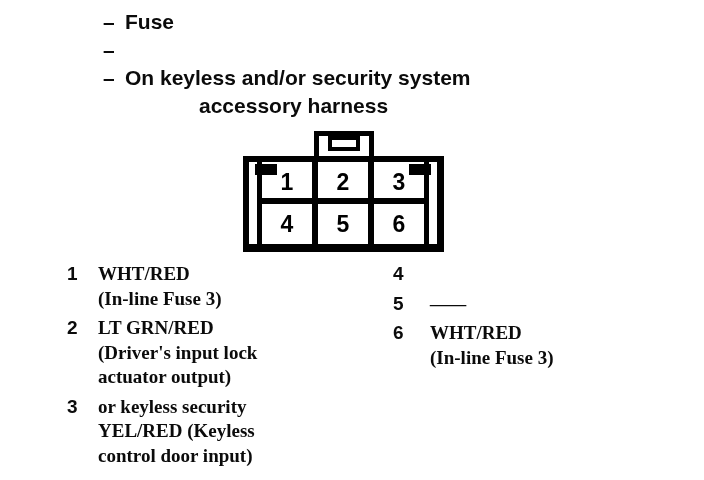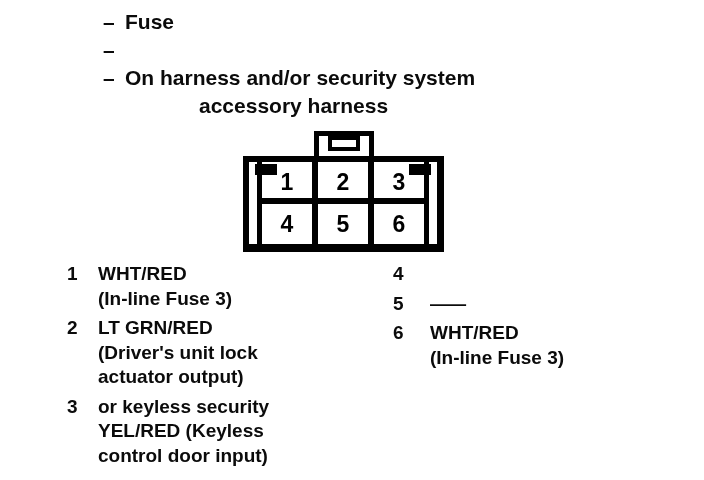--- a/index.html
+++ b/index.html
@@ -47,39 +47,39 @@
   .row-bot{top:42px;height:40px;}
   .col-a{left:13px;} .col-b{left:69px;} .col-c{left:125px;}
 
   
   .pinout{position:absolute;top:262px;font-size:19px;font-weight:700;line-height:24.5px;}
   .pinout-left{left:67px;}
   .pinout-right{left:393px;}
   .pin-item{display:flex;margin-bottom:5px;}
   .pinout-left .pnum{width:31px;flex:none;}
   .pinout-right .pnum{width:37px;flex:none;}
-  .plines{white-space:nowrap;}
+  .plines{white-space:nowrap;font-family:Liberation Serif, serif;}
   .stretch-dash{display:inline-block;transform:scaleX(1.9);transform-origin:left center;}
 </style>
 </head>
 <body>
 
 <div class="page">
 
   <div class="notes">
     <div class="note-row">
       <span class="note-dash">–</span>
       <span class="note-text">Fuse</span>
     </div>
     <div class="note-row">
       <span class="note-dash">–</span>
     </div>
     <div class="note-row">
       <span class="note-dash">–</span>
-      <span class="note-text">On harness and/or security system</span>
+      <span class="note-text">On keyless and/or security system</span>
     </div>
     <div class="note-row cont">
       <span class="note-text">accessory harness</span>
     </div>
   </div>
 
   <div class="connector">
     <div class="tab">
       <div class="slot"></div>
     </div>
@@ -118,21 +118,21 @@
       <span class="pnum">1</span>
       <div class="plines">
         <div class="pline">WHT/RED</div>
         <div class="pline">(In-line Fuse 3)</div>
       </div>
     </div>
     <div class="pin-item">
       <span class="pnum">2</span>
       <div class="plines">
         <div class="pline">LT GRN/RED</div>
-        <div class="pline">(Driver's unit lock</div>
+        <div class="pline">(Driver's input lock</div>
         <div class="pline">actuator output)</div>
       </div>
     </div>
     <div class="pin-item">
       <span class="pnum">3</span>
       <div class="plines">
         <div class="pline">or keyless security</div>
         <div class="pline">YEL/RED (Keyless</div>
         <div class="pline">control door input)</div>
       </div>

